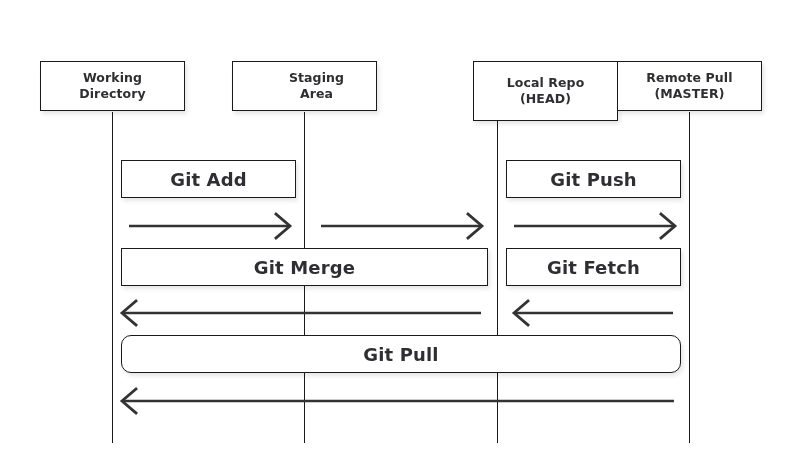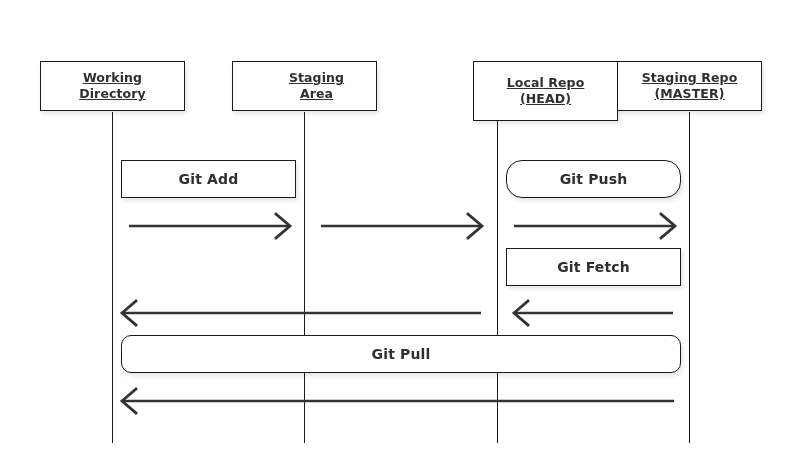--- a/index.html
+++ b/index.html
@@ -40,36 +40,35 @@
     z-index: 3;
     box-shadow: 2px 3px 4px rgba(0,0,0,0.10);
   }
   .actor-label {
     font-size: 12.5px;
     font-weight: bold;
     color: #2f2f33;
     line-height: 1.28;
     letter-spacing: 0.1px;
     white-space: pre-line;
-    text-decoration: underline;
   }
   
   .action-box {
     position: absolute;
     box-sizing: border-box;
     background: #ffffff;
     border: 1.3px solid #1a1a1a;
     display: flex;
     align-items: center;
     justify-content: center;
     z-index: 3;
     box-shadow: 2px 3px 4px rgba(0,0,0,0.10);
   }
   .action-label {
-    font-size: 14px;
+    font-size: 18px;
     font-weight: bold;
     color: #2f2f33;
     letter-spacing: 0.15px;
   }
   
   .arrow {
     position: absolute;
     z-index: 2;
     overflow: visible;
   }
@@ -105,48 +104,51 @@
     <span class="actor-label">Staging
 Area</span>
   </div>
 
   <div class="actor-box" style="left:425px; top:61px; width:145px; height:60px;margin-left:48px;">
     <span class="actor-label">Local Repo
 (HEAD)</span>
   </div>
 
   <div class="actor-box" style="left:617px; top:61px; width:145px; height:50px;">
-    <span class="actor-label">Staging Repo
+    <span class="actor-label">Remote Pull
 (MASTER)</span>
   </div>
 
   <div class="action-box" style="left:121px; top:160px; width:175px; height:38px;">
     <span class="action-label">Git Add</span>
   </div>
 
 
-  <div class="action-box" style="left:506px; top:160px; width:175px; height:38px;border-radius:16px;">
+  <div class="action-box" style="left:506px; top:160px; width:175px; height:38px;">
     <span class="action-label">Git Push</span>
   </div>
 
   <svg class="arrow" style="left:128px; top:212px;" width="166" height="28" viewBox="0 0 166 28">
     <line class="shaft" x1="1" y1="14" x2="160" y2="14"></line>
     <polyline class="head" points="148,2 162,14 148,26"></polyline>
   </svg>
 
   <svg class="arrow" style="left:320px; top:212px;" width="166" height="28" viewBox="0 0 166 28">
     <line class="shaft" x1="1" y1="14" x2="160" y2="14"></line>
     <polyline class="head" points="148,2 162,14 148,26"></polyline>
   </svg>
 
   <svg class="arrow" style="left:513px; top:212px;" width="166" height="28" viewBox="0 0 166 28">
     <line class="shaft" x1="1" y1="14" x2="160" y2="14"></line>
     <polyline class="head" points="148,2 162,14 148,26"></polyline>
   </svg>
 
+  <div class="action-box" style="left:121px; top:248px; width:367px; height:38px;">
+    <span class="action-label">Git Merge</span>
+  </div>
 
   <div class="action-box" style="left:506px; top:248px; width:175px; height:38px;justify-content:center;">
     <span class="action-label">Git Fetch</span>
   </div>
 
   <svg class="arrow" style="left:119px; top:299px;" width="364" height="28" viewBox="0 0 364 28">
     <line class="shaft" x1="4" y1="14" x2="362" y2="14"></line>
     <polyline class="head" points="17,2 3,14 17,26"></polyline>
   </svg>
 

